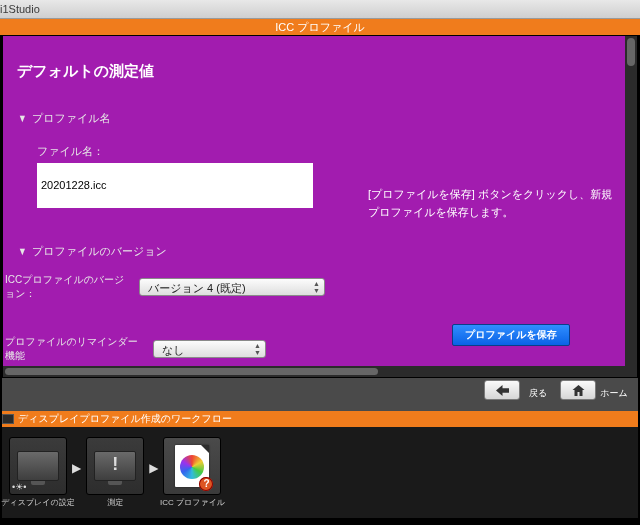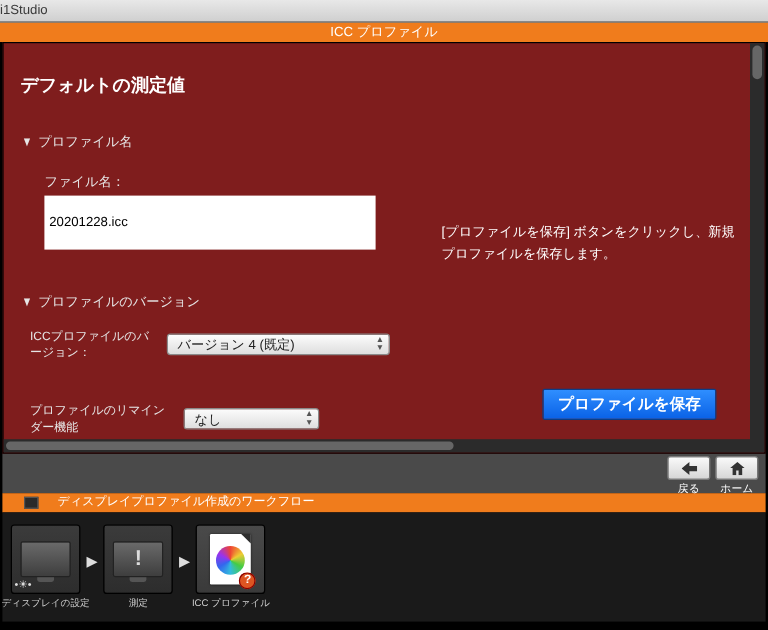--- a/index.html
+++ b/index.html
@@ -1,43 +1,43 @@
 <!DOCTYPE html>
 <html><head>
 <meta charset="utf-8">
 <style>
   html,body{margin:0;padding:0;width:640px;height:525px;background:#000;font-family:"Hiragino Kaku Gothic Pro","Meiryo",sans-serif;font-size:11px;color:#fff;overflow:hidden}
   .titlebar{height:18px;background:linear-gradient(#e8e8e8,#cfcfcf);color:#3a3a3a;text-align:left;line-height:18px;font-size:11px;border-bottom:1px solid #9a9a9a}
   .orange-bar{background:#f07c1c;color:#fff;text-align:center;font-size:11px;height:16px;line-height:16px}
-  .main{position:relative;height:341px;background:#7f1d1d;border:1px solid #000;margin:0 2px}
+  .main{position:relative;height:341px;background:#a21caf;border:1px solid #000;margin:0 2px}
   .left{position:absolute;left:0;top:0;width:355px;height:100%;overflow:hidden}
   .right{position:absolute;left:355px;right:0;top:0;height:100%}
   h1{font-size:15px;font-weight:bold;margin:26px 0 0 14px}
   .section-hd{margin:30px 0 0 14px;font-size:11px;color:#e6e6e6}
   .section-hd .tri{display:inline-block;margin-right:4px;transform:scaleX(.8)}
   .fld-label{margin:18px 0 4px 34px;font-size:11px;color:#e6e6e6}
   .text-input{display:block;margin-left:34px;width:268px;height:15px;background:#fff;color:#000;border:none;padding:15px 4px;font-size:11px;line-height:15px}
   .row{display:flex;align-items:center;margin-top:14px}
-  .row-label{width:136px;text-align:left;padding-left:22px;padding-right:8px;font-size:10px;color:#e6e6e6;box-sizing:border-box}
+  .row-label{width:136px;text-align:left;padding-left:2px;padding-right:8px;font-size:10px;color:#e6e6e6;box-sizing:border-box}
   .select{position:relative;height:18px;background:linear-gradient(#fcfcfc,#dedede);border:1px solid #8a8a8a;border-radius:3px;color:#222;font-size:11px;line-height:18px;padding:0 35px 0 8px;box-sizing:border-box}
   .select .chev{position:absolute;right:4px;top:0;height:100%;display:flex;flex-direction:column;justify-content:center;gap:0;color:#555;font-size:7px;line-height:7px}
   .sel-ver{width:186px}
   .sel-rem{width:113px;margin-left:0}
   .instr{margin:150px 18px 0 10px;font-size:11px;line-height:1.6;color:#fff}
-  .save-btn{position:absolute;left:94px;top:288px;background:linear-gradient(#2f8eff,#0a62e6);border:1px solid #0a3e8a;color:#fff;font-size:13px;padding:3px 12px;border-radius:2px;font-weight:bold}
+  .save-btn{position:absolute;left:94px;top:288px;background:linear-gradient(#2f8eff,#0a62e6);border:1px solid #0a3e8a;color:#fff;font-size:10px;padding:3px 12px;border-radius:2px;font-weight:bold}
   .main-scroll-v{position:absolute;right:0;top:0;width:12px;height:100%;background:#2b2b2b}
   .main-scroll-v::before{content:"";position:absolute;left:2px;top:2px;right:2px;height:28px;background:#666;border-radius:4px}
   .main-scroll-h{position:absolute;left:0;right:12px;bottom:0;height:11px;background:#2b2b2b}
   .main-scroll-h::before{content:"";position:absolute;left:2px;top:2px;bottom:2px;width:60%;background:#666;border-radius:4px}
   .navbar{height:33px;background:#4a4a4a;display:flex;justify-content:flex-end;align-items:flex-start;padding:0 6px;gap:4px;margin:0 2px}
   .nav-btn{width:34px;height:18px;background:linear-gradient(#fafafa,#d6d6d6);border:1px solid #7a7a7a;border-radius:3px;display:flex;align-items:center;justify-content:center;margin-top:2px}
   .nav-btn svg{width:13px;height:11px;fill:#333}
   .nav-lbl{font-size:9px;color:#fff;text-align:center;width:36px;margin-top:1px}
-  .nav-col{display:flex;flex-direction:column;align-items:flex-end}
-  .wf-bar{background:#f07c1c;height:16px;line-height:16px;font-size:10px;color:#fff;padding-left:18px;display:flex;align-items:center;gap:16px;margin:0 2px}
+  .nav-col{display:flex;flex-direction:row;align-items:flex-end}
+  .wf-bar{background:#f07c1c;height:16px;line-height:16px;font-size:10px;color:#fff;padding-left:0;display:flex;align-items:center;gap:4px;margin:0 2px}
   .wf-icon{width:10px;height:8px;background:#2a2a2a;border:1px solid #555;display:inline-block}
   .wf-strip{height:91px;background:#1a1a1a;display:flex;align-items:center;padding:0 4px;gap:2px;margin:0 2px}
   .wf-item{display:flex;flex-direction:column;align-items:center;gap:2px;width:64px}
   .wf-thumb{width:56px;height:56px;background:linear-gradient(#3b3b3b,#2d2d2d);border:1px solid #000;border-radius:3px;position:relative;display:flex;align-items:center;justify-content:center}
   .wf-thumb.active{background:linear-gradient(#4a4a4a,#3a3a3a)}
   .wf-thumb .monitor{width:40px;height:28px;background:linear-gradient(#6a6a6a,#3e3e3e);border:1px solid #222;border-radius:2px;position:relative}
   .wf-thumb .monitor::after{content:"";position:absolute;left:50%;bottom:-5px;transform:translateX(-50%);width:14px;height:4px;background:#555;border-radius:0 0 2px 2px}
   .wf-cap{font-size:8px;color:#cfcfcf;text-align:center;white-space:nowrap}
   .wf-sep{color:#ddd;font-size:12px;padding-bottom:10px}
   .doc-icon{width:34px;height:42px;background:#fff;border-radius:1px;position:relative;box-shadow:0 0 2px rgba(0,0,0,.6)}

